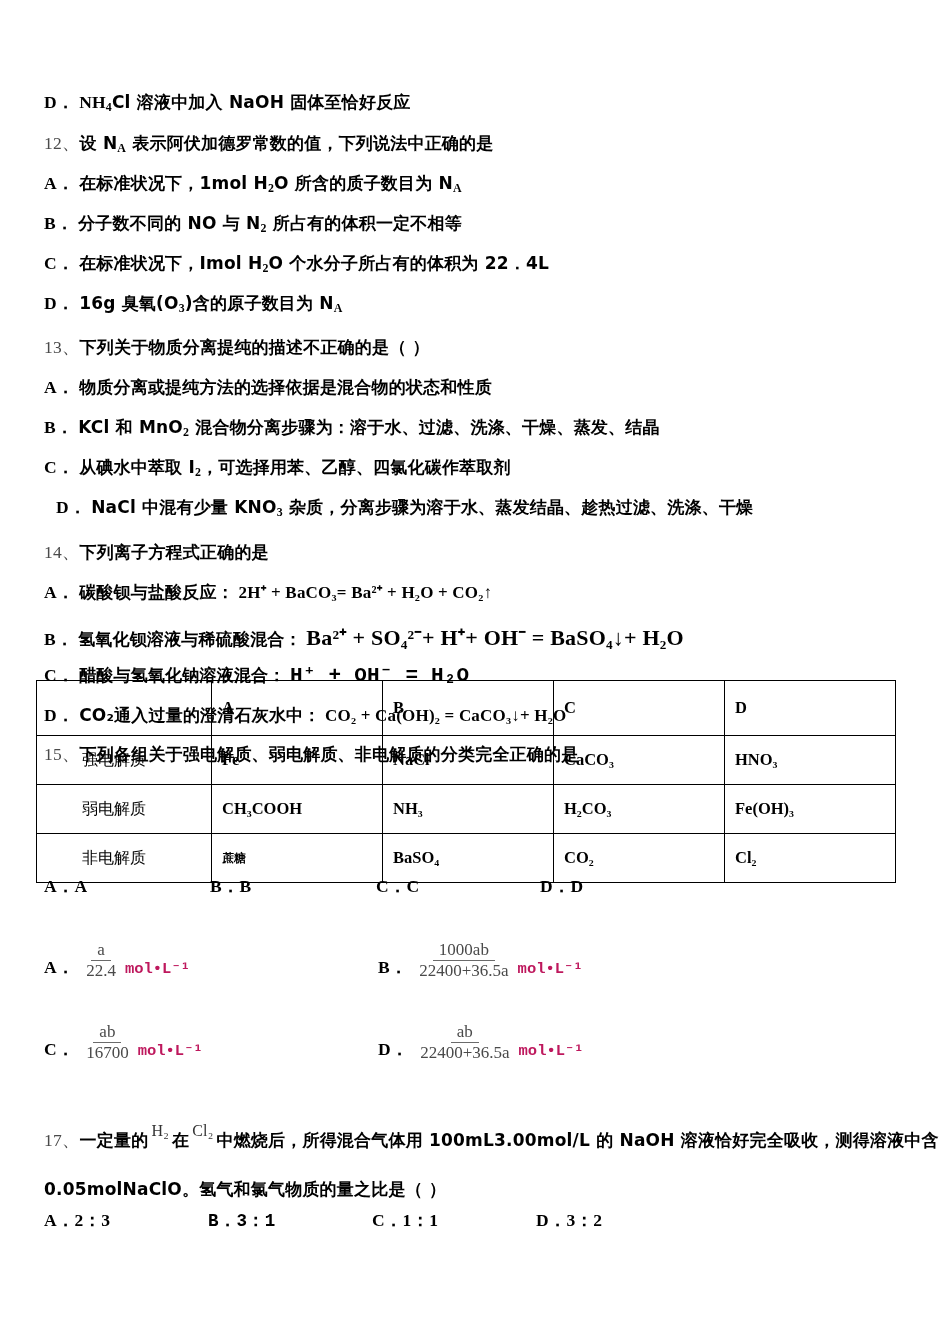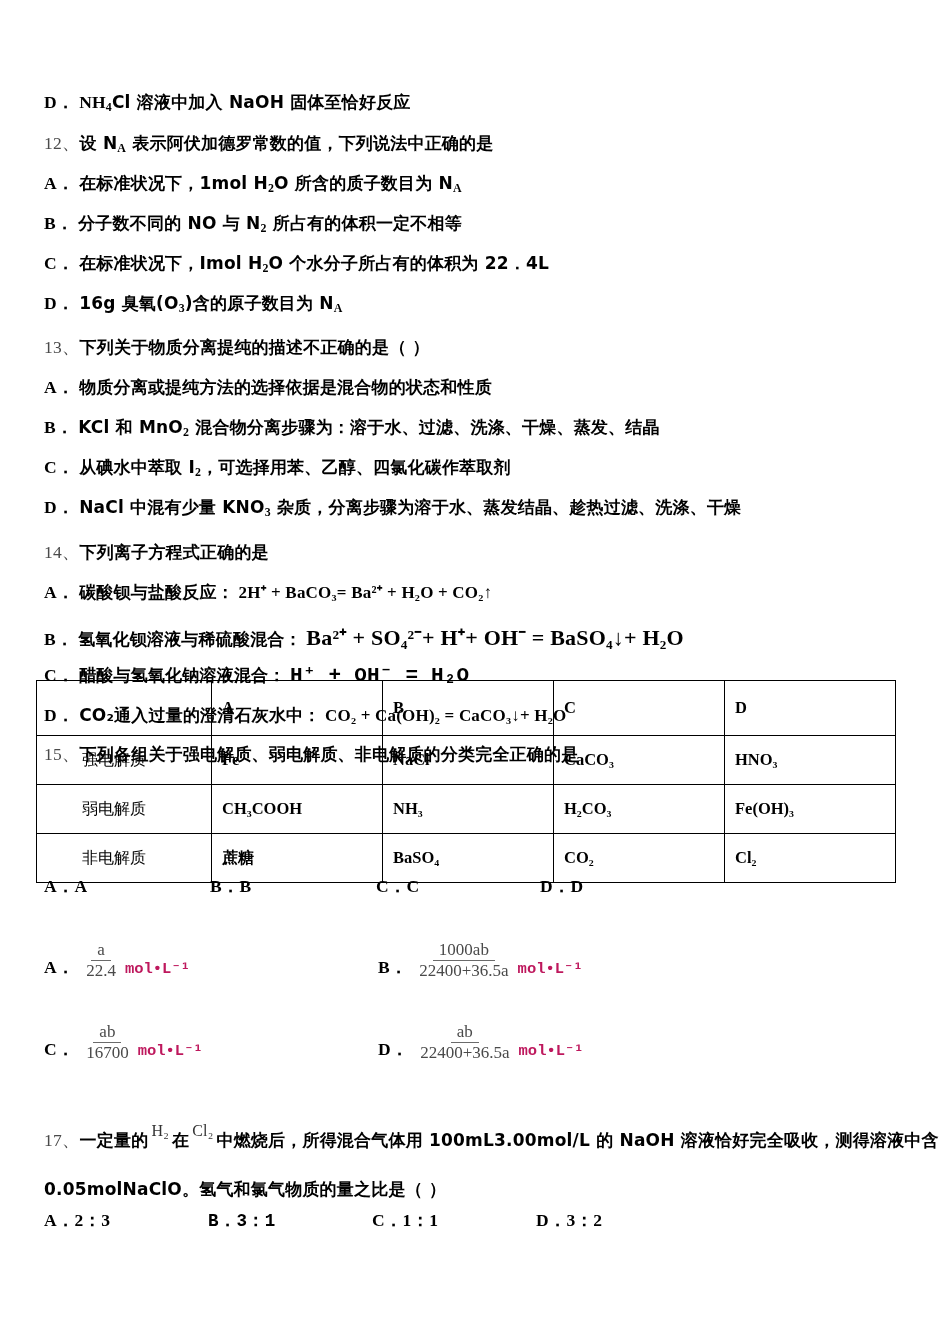--- a/index.html
+++ b/index.html
@@ -75,21 +75,21 @@
     font-size: 16px;
     padding-left: 45px;
   }
   #q15-table td.cell {
     font-family: "Liberation Serif", serif;
     font-weight: bold;
   }
   #q15-table td.cell-cn {
     font-family: "DejaVu Sans", "Liberation Sans", sans-serif;
     font-weight: bold;
-    font-size: 16px;
+    font-size: 12px;
   }
   #q15-table tr.head td {
     height: 46px;
     font-family: "Liberation Serif", serif;
     font-weight: bold;
   }
   #q15-table col.c0 { width: 175px; }
   #q15-table col.c1 { width: 171px; }
   #q15-table col.c2 { width: 171px; }
   #q15-table col.c3 { width: 171px; }
@@ -191,21 +191,21 @@
   <div class="line" style="left:44px; top:415px;">
     <span class="opt-letter">B．</span>
     <span class="cn">KCl 和 MnO</span><sub class="sci">2</sub><span class="cn"> 混合物分离步骤为：溶于水、过滤、洗涤、干燥、蒸发、结晶</span>
   </div>
 
   <div class="line" style="left:44px; top:455px;">
     <span class="opt-letter">C．</span>
     <span class="cn">从碘水中萃取 I</span><sub class="sci">2</sub><span class="cn">，可选择用苯、乙醇、四氯化碳作萃取剂</span>
   </div>
 
-  <div class="line" style="left:44px; top:495px;">
+  <div class="line" style="left:56px; top:495px;">
     <span class="opt-letter">D．</span>
     <span class="cn">NaCl 中混有少量 KNO</span><sub class="sci">3</sub><span class="cn"> 杂质，分离步骤为溶于水、蒸发结晶、趁热过滤、洗涤、干燥</span>
   </div>
 
   <div class="line" style="left:44px; top:540px;">
     <span class="qnum">14、</span><span class="cn">下列离子方程式正确的是</span>
   </div>
 
   <div class="line" style="left:44px; top:580px;">
     <span class="opt-letter">A．</span>

